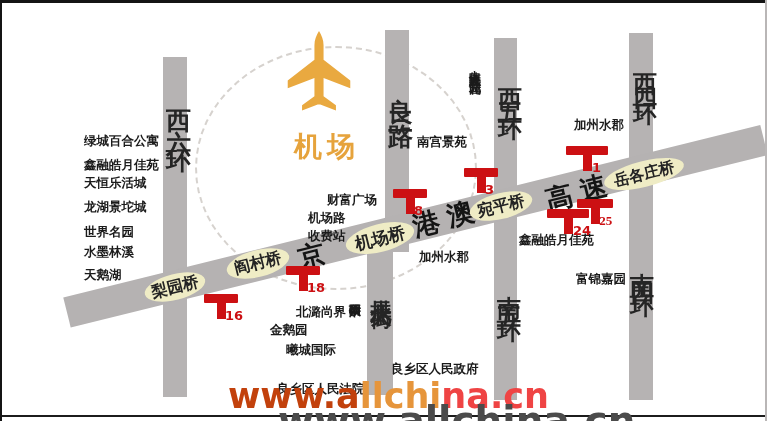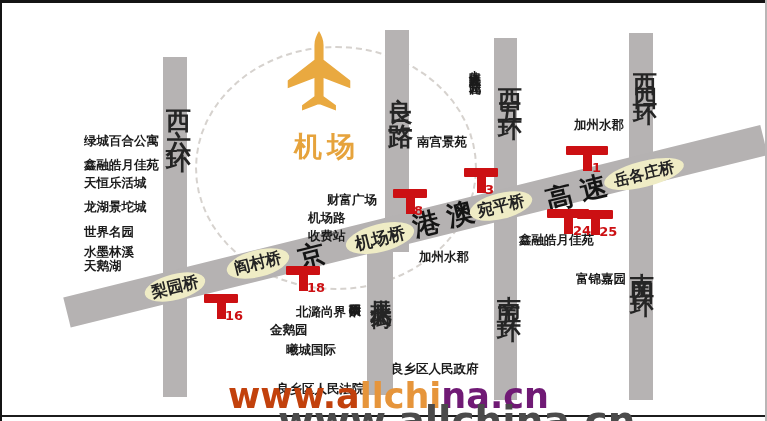--- a/index.html
+++ b/index.html
@@ -26,21 +26,21 @@
        font-size:12px;color:#1b1b1b;z-index:5;}
   .pre{white-space:pre-line;}
   .marker{position:absolute;z-index:6;}
   .marker-bar{height:9px;background:#cc1013;border-radius:1px;}
   .marker-stem{width:9px;height:16px;background:#cc1013;margin:0 auto;}
   .marker-num{position:absolute;left:62%;top:14px;font-weight:bold;font-size:13px;color:#cc1013;}
   .airport-label{position:absolute;left:294px;top:128px;font-weight:bold;font-size:28px;
        letter-spacing:5px;color:#e6a33c;z-index:5;}
   .plane{position:absolute;left:286px;top:31px;width:66px;height:86px;z-index:5;}
   .wm1{position:absolute;left:228px;top:376px;font-weight:bold;font-size:35px;z-index:8;white-space:nowrap;}
-  .wm1 .g1{color:#c2410c;} .wm1 .g2{color:#e6953b;} .wm1 .g3{color:#701a75;}
+  .wm1 .g1{color:#c2410c;} .wm1 .g2{color:#e6953b;} .wm1 .g3{color:#ef4444;}
   .wm2{position:absolute;left:278px;top:398px;font-weight:bold;font-size:39px;color:#4b4b4b;
        z-index:8;white-space:nowrap;}
 </style>
 </head>
 <body>
 
 <div id="map">
 
   <div class="frame-top"></div>
   <div class="frame-left"></div>
@@ -81,21 +81,21 @@
     <path d="M50 0 C54 7 57 13 57 22 L57 44 L98 76 L98 88 L57 72 L57 100 L76 114 L76 122 L52 113 L48 113 L24 122 L24 114 L43 100 L43 72 L2 88 L2 76 L43 44 L43 22 C43 13 46 7 50 0 Z" fill="#e9a940"></path>
   </svg>
   <div class="airport-label">机场</div>
 
   <div class="place" style="left:84px;top:133px;">绿城百合公寓</div>
   <div class="place" style="left:84px;top:157px;">鑫融皓月佳苑</div>
   <div class="place" style="left:84px;top:175px;">天恒乐活城</div>
   <div class="place" style="left:84px;top:199px;">龙湖景坨城</div>
   <div class="place" style="left:84px;top:224px;">世界名园</div>
   <div class="place" style="left:84px;top:244px;">水墨林溪</div>
-  <div class="place" style="left:84px;top:258px;">天鹅湖</div>
+  <div class="place" style="left:84px;top:267px;">天鹅湖</div>
 
   <div class="place" style="left:327px;top:192px;">财富广场</div>
   <div class="place pre" style="left:308px;top:209px;line-height:18px;">机场路
 收费站</div>
   <div class="place" style="left:417px;top:134px;">南宫景苑</div>
   <div class="place" style="left:419px;top:249px;">加州水郡</div>
   <div class="place" style="left:296px;top:304px;">北潞尚界</div>
   <div class="place" style="left:270px;top:322px;">金鹅园</div>
   <div class="place" style="left:286px;top:342px;">曦城国际</div>
   <div class="place" style="left:277px;top:369px;margin-top:12px;">良乡区人民法院</div>
@@ -126,21 +126,21 @@
   <div class="marker" style="left:464px;top:168px;width:34px;">
     <div class="marker-bar"></div>
     <div class="marker-stem"></div>
     <span class="marker-num">3</span>
   </div>
   <div class="marker" style="left:566px;top:146px;width:42px;">
     <div class="marker-bar"></div>
     <div class="marker-stem"></div>
     <span class="marker-num">1</span>
   </div>
-  <div class="marker" style="left:577px;top:210px;width:36px;">
+  <div class="marker" style="left:577px;top:199px;width:36px;font-family:Liberation Serif, serif;">
     <div class="marker-bar"></div>
     <div class="marker-stem"></div>
     <span class="marker-num">25</span>
   </div>
   <div class="marker" style="left:547px;top:209px;width:42px;">
     <div class="marker-bar"></div>
     <div class="marker-stem"></div>
     <span class="marker-num">24</span>
   </div>
 

